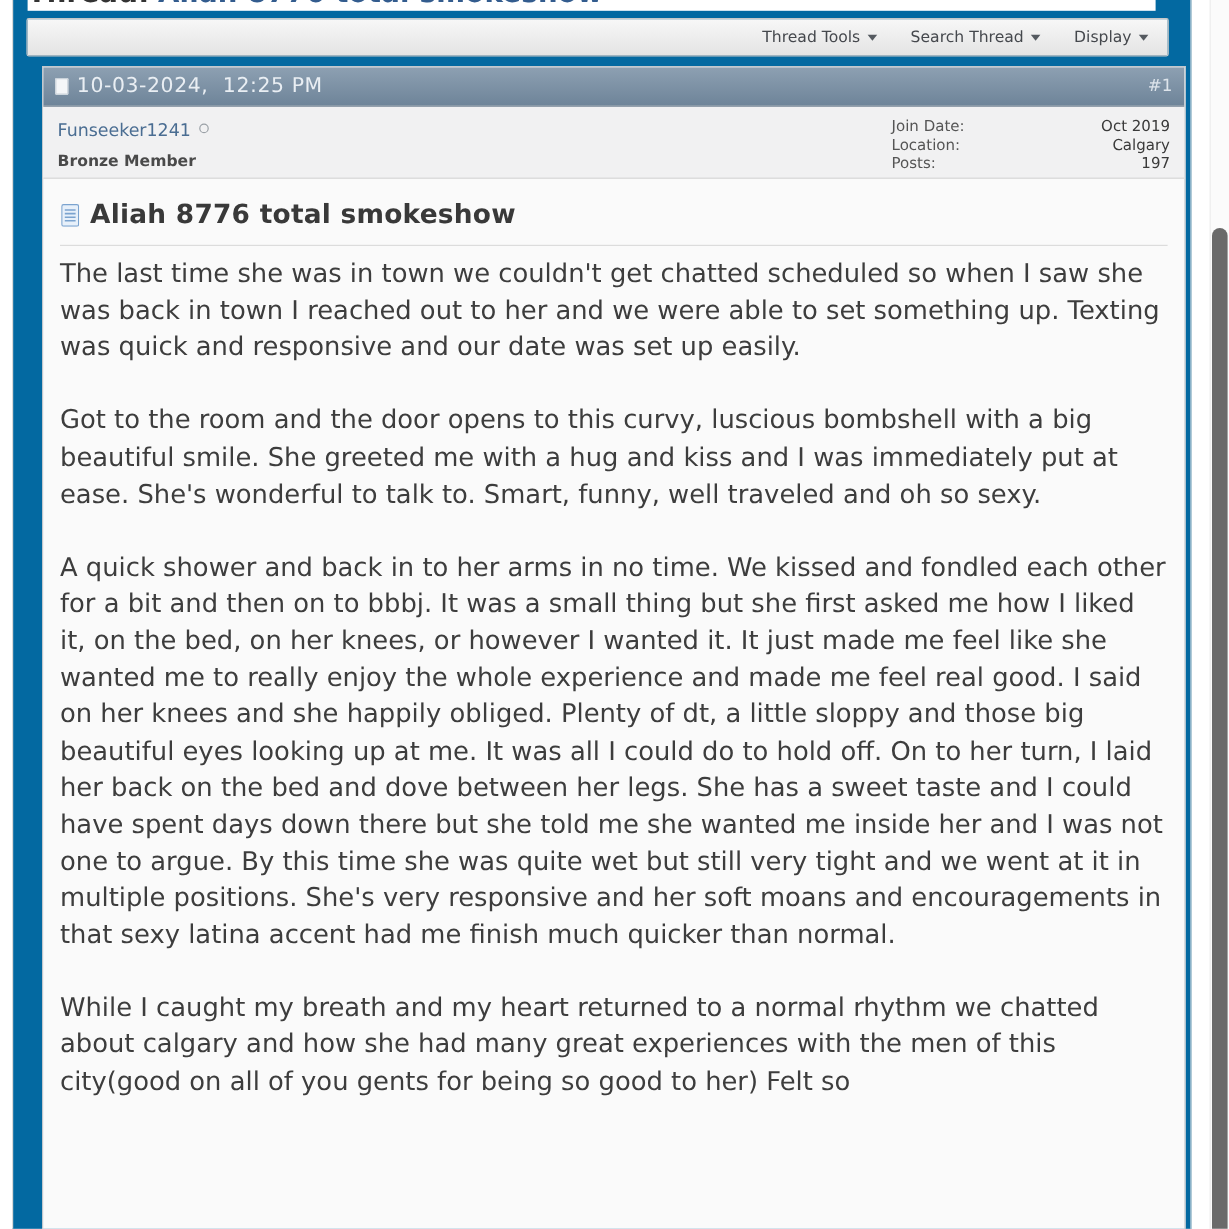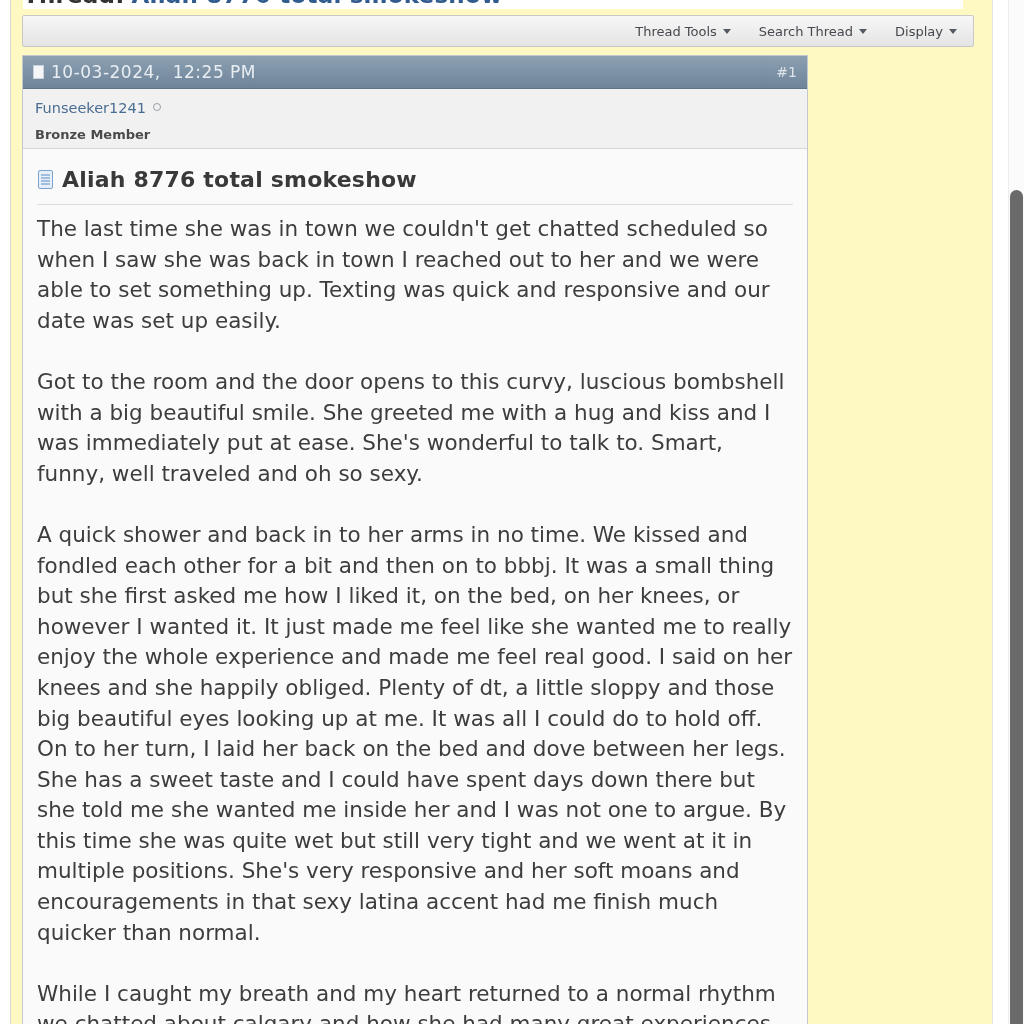--- a/index.html
+++ b/index.html
@@ -4,21 +4,21 @@
 <style>
   html,body{margin:0;padding:0;}
   body{
     width:1024px;height:1024px;overflow:hidden;position:relative;
     background:#ffffff;
     font-family:"DejaVu Sans","Liberation Sans",sans-serif;
   }
   
   .page-col{
     position:absolute;left:10px;top:0;width:981px;height:1024px;
-    background:#fef9c3;
+    background:#0369a1;
     border-left:1px solid #d9d9d9;border-right:1px solid #e3e3e3;
   }
   
   .thread-title-strip{
     position:absolute;left:12px;top:0;height:9px;width:940px;overflow:hidden;
     background:#ffffff;
   }
   .thread-title-strip .inner{
     margin-top:-17px;font-size:23px;font-weight:bold;white-space:nowrap;
     line-height:24px;letter-spacing:0.2px;
@@ -38,21 +38,21 @@
     display:flex;align-items:center;gap:6px;cursor:pointer;
     font-size:13px;color:#45484d;
   }
   .caret{
     width:0;height:0;border-left:4px solid transparent;
     border-right:4px solid transparent;border-top:5px solid #555a60;
     margin-top:1px;
   }
   
   .post-box{
-    position:absolute;left:11px;top:55px;width:786px;height:969px;
+    position:absolute;left:24px;top:55px;width:953px;height:969px;
     box-sizing:border-box;border:1px solid #c2c8ce;border-bottom:none;
     background:#fafafa;overflow:hidden;
   }
   .post-header{
     height:33px;box-sizing:border-box;
     background:linear-gradient(#8da0b2,#6e8499);
     border-bottom:1px solid #5f7386;
     display:flex;align-items:center;padding:0 10px;
     color:#e9eef3;font-size:17px;
   }
@@ -148,20 +148,34 @@
       <span class="post-time">12:25 PM</span>
       <a class="post-number">#1</a>
     </div>
 
     <div class="user-row">
       <div>
         <span class="username">Funseeker1241</span><span class="online-dot"></span>
       </div>
       <div class="user-rank">Bronze Member</div>
 
+      <div class="user-stats">
+          <div class="stat-row">
+          <span class="stat-label">Join Date:</span>
+          <span class="stat-value">Oct 2019</span>
+        </div>
+          <div class="stat-row">
+          <span class="stat-label">Location:</span>
+          <span class="stat-value">Calgary</span>
+        </div>
+          <div class="stat-row">
+          <span class="stat-label">Posts:</span>
+          <span class="stat-value">197</span>
+        </div>
+        </div>
     </div>
 
     <div class="post-body">
       <div class="post-title-row">
         <svg class="doc-icon" width="15" height="19" viewBox="0 0 15 19">
           <rect x="0.5" y="0.5" width="14" height="18" rx="1.5" fill="#e7f0fa" stroke="#7ba3cf"></rect>
           <line x1="3" y1="5" x2="12" y2="5" stroke="#7ba3cf" stroke-width="1.3"></line>
           <line x1="3" y1="8" x2="12" y2="8" stroke="#7ba3cf" stroke-width="1.3"></line>
           <line x1="3" y1="11" x2="12" y2="11" stroke="#7ba3cf" stroke-width="1.3"></line>
           <line x1="3" y1="14" x2="12" y2="14" stroke="#7ba3cf" stroke-width="1.3"></line>

